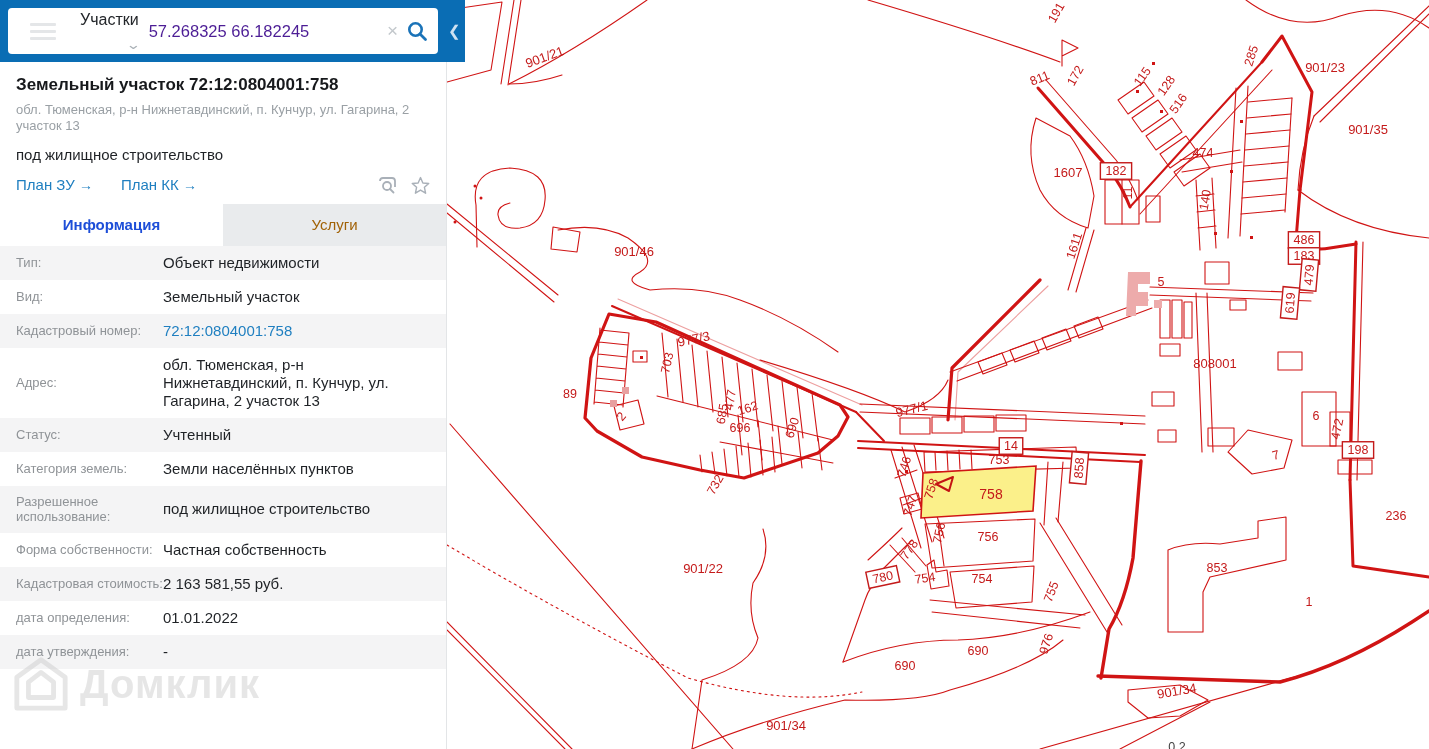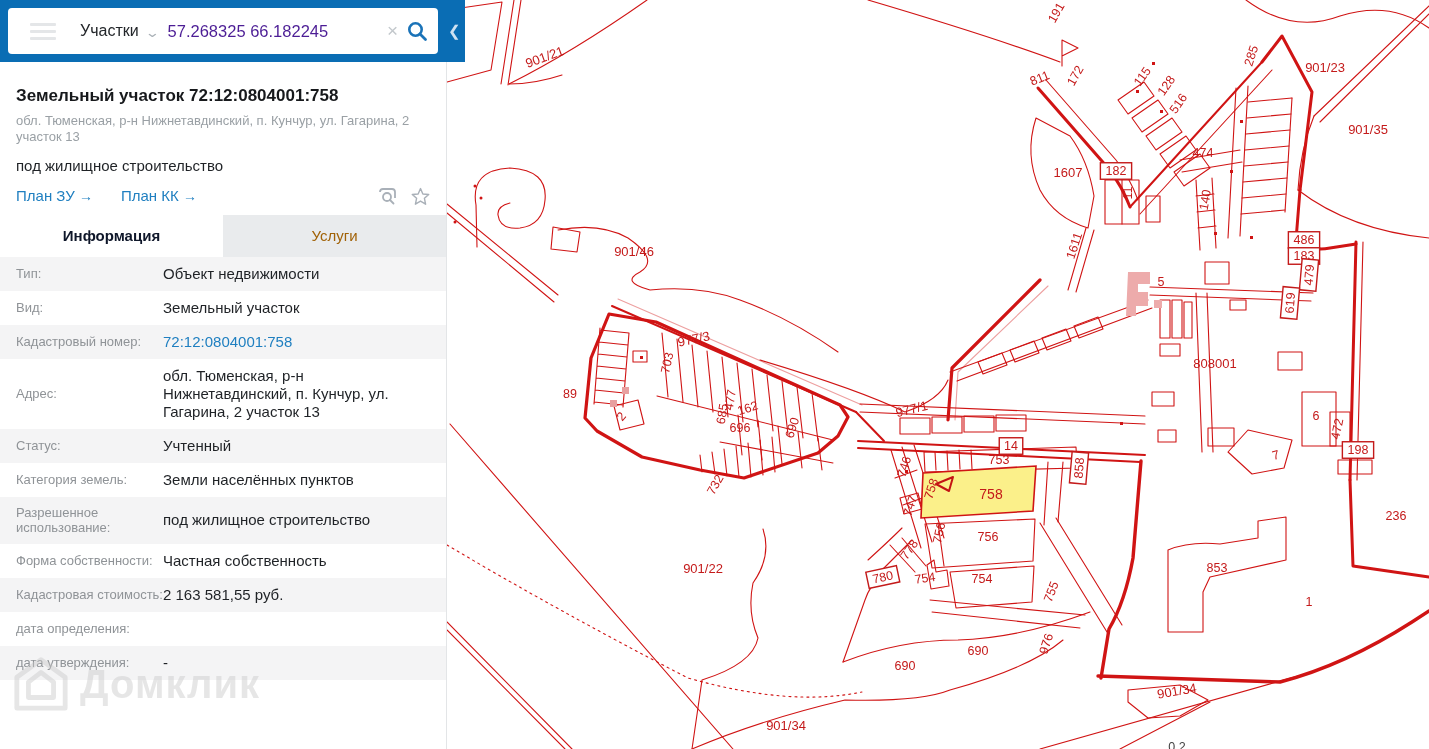--- a/index.html
+++ b/index.html
@@ -10,45 +10,45 @@
   
   .map-area { position:absolute; left:447px; top:0; width:982px; height:749px; background:#fff; }
   .map-area svg { display:block; }
 
   
   .topbar { position:absolute; left:0; top:0; width:465px; height:62px; background:#0a6db4; z-index:30; }
   .searchbox { position:absolute; left:8px; top:8px; width:430px; height:46px; background:#fff;
     border-radius:4px; display:flex; align-items:center; padding:0 10px; }
   .burger { width:26px; display:flex; flex-direction:column; gap:4px; cursor:pointer; margin:0 6px 0 12px; }
   .burger span { height:3px; background:#e4e6e8; border-radius:1px; }
-  .cat-select { display:flex; align-items:flex-end; gap:8px; margin:0 10px 0 18px; cursor:pointer; }
+  .cat-select { display:flex; align-items:flex-end; gap:8px; margin:0 10px 0 18px; cursor:pointer;flex-direction:column; }
   .cat-select .cat { font-size:16px; color:#23262a; }
   .chev { color:#aab1b7; font-size:13px; transform:scaleX(1.4); }
   .search-input { flex:1; border:none; outline:none; font-size:16.5px; color:#4c1d95; min-width:0;
     font-family:"Liberation Sans","DejaVu Sans",sans-serif; }
   .clear-x { color:#c3c8cc; font-size:19px; padding:0 8px; cursor:pointer; }
   .mag { cursor:pointer; display:flex; align-items:center; }
   .collapse { position:absolute; left:448px; top:22px; color:#cfe2f2; font-size:15px; font-weight:bold;
     cursor:pointer; z-index:31; }
 
   
   .sidebar { position:absolute; left:0; top:62px; width:447px; height:687px; background:#fff;
     z-index:20; border-right:1px solid #e3e5e7; }
   .head { padding:13px 16px 10px 16px; }
-  .title { font-size:17px; font-weight:bold; color:#17191c;margin-top:11px; }
+  .title { font-size:17px; font-weight:bold; color:#17191c; }
   .addr { margin-top:7px; font-size:13px; line-height:1.25; color:#9aa0a5; }
   .usage { margin-top:11px; font-size:15px; color:#1f2226; }
   .linkrow { margin-top:13px; display:flex; align-items:center; }
   .plan-link { color:#1f7fc0; font-size:15px; margin-right:28px; cursor:pointer; text-decoration:none; }
   .plan-link .arr { font-size:14px; }
   .headicons { margin-left:auto; display:flex; align-items:center; gap:14px; }
   .hicon { color:#a9b0b8; cursor:pointer; display:flex; }
   .tabs { display:flex; height:42px; background:#e9ebed; }
   .tab { width:50%; display:flex; align-items:center; justify-content:center; font-size:15px; cursor:pointer; }
-  .tab.active { background:#fff; color:#0f172a; font-weight:bold; }
+  .tab.active { background:#fff; color:#1d4ed8; font-weight:bold; }
   .tab.inactive { color:#a16207; }
   .rows { }
   .row { display:flex; padding:8px 16px; align-items:center; min-height:34px; }
   .row:nth-child(odd) { background:#f4f4f5; }
   .row .lbl { width:147px; flex:none; font-size:13px; color:#8f9397; line-height:1.2; padding-right:0; }
   .row .val { font-size:15px; color:#1f2226; line-height:1.2; width:270px; }
   .row .val.link { color:#1f7fc0; cursor:pointer; }
 
   
   .watermark { position:absolute; left:12px; top:655px; display:flex; align-items:center; gap:10px;
@@ -523,20 +523,21 @@
         <div class="row">
           <div class="lbl">Форма собственности:</div>
           <div class="val">Частная собственность</div>
         </div>
         <div class="row">
           <div class="lbl">Кадастровая стоимость:</div>
           <div class="val">2 163 581,55 руб.</div>
         </div>
         <div class="row">
           <div class="lbl">дата определения:</div>
+          <div class="val">01.01.2022</div>
         </div>
         <div class="row">
           <div class="lbl">дата утверждения:</div>
           <div class="val">-</div>
         </div>
       </div>
   </div>
 
   <div class="watermark">
     <svg width="58" height="58" viewBox="0 0 60 60">

